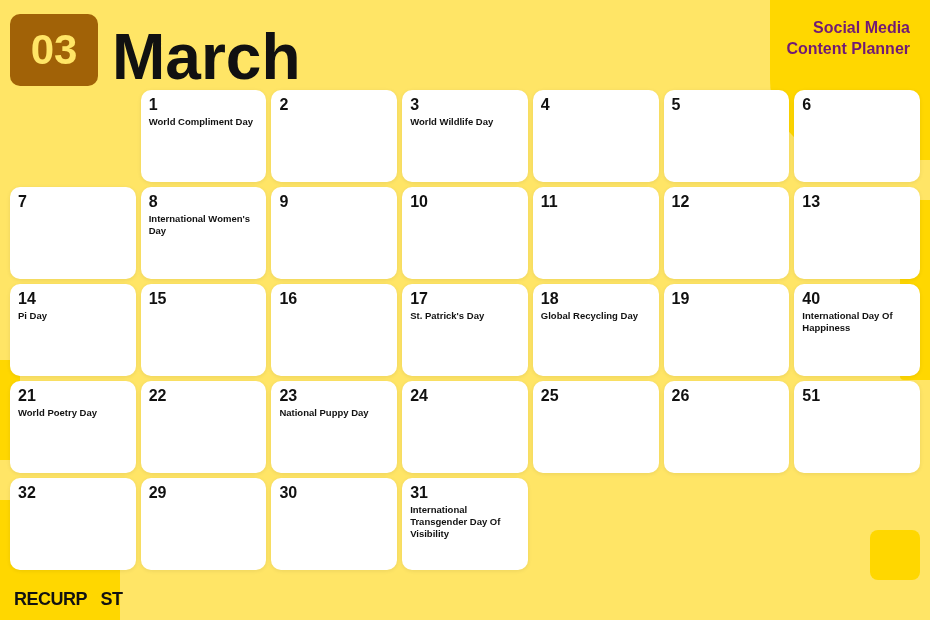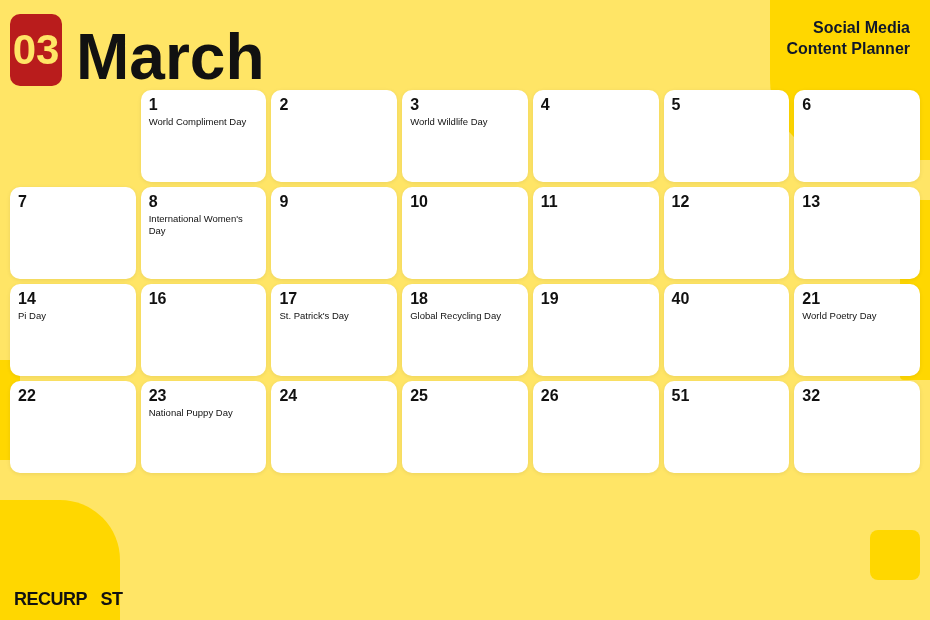--- a/index.html
+++ b/index.html
@@ -65,25 +65,25 @@
     
     .header {
       position: absolute;
       top: 10px;
       left: 10px;
       z-index: 10;
       display: flex;
       align-items: center;
     }
     .month-number {
-      background: #b91c1c;
+      background: #a16207;
       color: #FFE566;
       font-size: 42px;
       font-weight: 900;
-      width: 52px;
+      width: 88px;
       height: 72px;
       display: flex;
       align-items: center;
       justify-content: center;
       border-radius: 10px;
       margin-right: 14px;
     }
     .month-name {
       font-size: 64px;
       font-weight: 900;
@@ -94,21 +94,21 @@
 
     
     .planner-label {
       position: absolute;
       top: 18px;
       right: 20px;
       text-align: right;
       z-index: 10;
       font-weight: 800;
       font-size: 16px;
-      color: #0f172a;
+      color: #701a75;
       line-height: 1.3;
     }
 
     
     .calendar {
       position: absolute;
       top: 90px;
       left: 10px;
       right: 10px;
       bottom: 50px;
@@ -133,21 +133,21 @@
     }
     .day-number {
       font-size: 16px;
       font-weight: 900;
       color: #111;
       line-height: 1.1;
       margin-bottom: 2px;
     }
     .day-event {
       font-size: 9.5px;
-      font-weight: 400;
+      font-weight: 700;
       color: #111;
       line-height: 1.3;
     }
 
     
     .brand {
       position: absolute;
       bottom: 10px;
       left: 14px;
       z-index: 10;
@@ -221,35 +221,39 @@
       <div class="day-number">12</div>
     </div>
     <div class="day-cell">
       <div class="day-number">13</div>
     </div>
     <div class="day-cell">
       <div class="day-number">14</div>
       <div class="day-event">Pi Day</div>
     </div>
     <div class="day-cell">
+      <div class="day-number">15</div>
+    </div>
+    <div class="day-cell">
       <div class="day-number">16</div>
     </div>
     <div class="day-cell">
       <div class="day-number">17</div>
       <div class="day-event">St. Patrick's Day</div>
     </div>
     <div class="day-cell">
       <div class="day-number">18</div>
       <div class="day-event">Global Recycling Day</div>
     </div>
     <div class="day-cell">
       <div class="day-number">19</div>
     </div>
     <div class="day-cell">
       <div class="day-number">40</div>
+      <div class="day-event">International Day Of Happiness</div>
     </div>
     <div class="day-cell">
       <div class="day-number">21</div>
       <div class="day-event">World Poetry Day</div>
     </div>
     <div class="day-cell">
       <div class="day-number">22</div>
     </div>
     <div class="day-cell">
       <div class="day-number">23</div>
@@ -262,20 +266,30 @@
       <div class="day-number">25</div>
     </div>
     <div class="day-cell">
       <div class="day-number">26</div>
     </div>
     <div class="day-cell">
       <div class="day-number">51</div>
     </div>
     <div class="day-cell">
       <div class="day-number">32</div>
+    </div>
+    <div class="day-cell">
+      <div class="day-number">29</div>
+    </div>
+    <div class="day-cell">
+      <div class="day-number">30</div>
+    </div>
+    <div class="day-cell">
+      <div class="day-number">31</div>
+      <div class="day-event">International Transgender Day Of Visibility</div>
     </div>
     <div class="day-cell empty"></div>
     <div class="day-cell empty"></div>
     <div class="day-cell empty"></div>
   </div>
 
 <div class="brand">
   <span>RECURP</span><span class="yellow-o">O</span><span>ST</span>
 </div>
 

